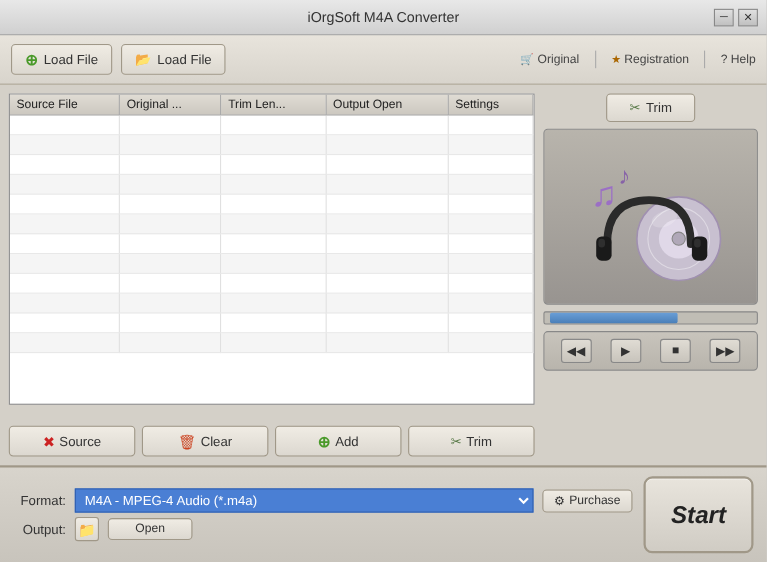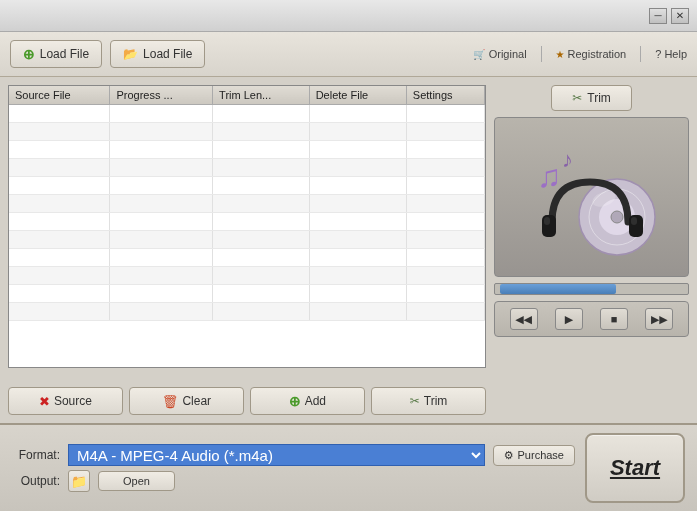--- a/index.html
+++ b/index.html
@@ -273,21 +273,21 @@
       color: #333;
       text-align: right;
     }
     .format-select {
       flex: 1;
       height: 22px;
       background: #4a7fd4;
       color: white;
       border: 1px solid #3060b0;
       padding: 0 4px;
-      font-size: 15px;
+      font-size: 12px;
       outline: none;
       cursor: pointer;
     }
     .output-input {
       flex: 1;
       height: 22px;
       background: white;
       border: 1px solid #888;
       padding: 0 4px;
       font-size: 11px;
@@ -337,37 +337,37 @@
       cursor: pointer;
       display: flex;
       flex-direction: column;
       align-items: center;
       justify-content: center;
       font-size: 22px;
       font-weight: bold;
       color: #222;
       font-style: italic;
       box-shadow: inset 0 1px 0 rgba(255,255,255,0.5);
-      text-decoration: underline;
     }
 
     
     .icon-plus { color: #4a9a2a; font-size: 14px; font-weight: bold; }
 
     .divider-v {
       width: 1px;
       height: 16px;
       background: #aaa;
       margin: 0 4px;
     }
   </style>
 </head>
 <body>
 
 <div class="title-bar">
+  <span class="title-bar-title">iOrgSoft M4A Converter</span>
   <div class="title-bar-controls">
     <div class="title-btn">─</div>
     <div class="title-btn">✕</div>
   </div>
 </div>
 
 <div class="main-container">
 
   <div class="toolbar">
     <div class="toolbar-left">
@@ -400,23 +400,23 @@
 
   <div class="content-area">
 
     <div class="left-panel">
 
       <div class="file-table-container">
         <table class="file-table">
           <thead>
             <tr>
               <th>Source File</th>
-              <th>Progress ...</th>
+              <th>Original ...</th>
               <th>Trim Len...</th>
-              <th>Delete File</th>
+              <th>Output Open</th>
               <th>Settings</th>
             </tr>
           </thead>
           <tbody>
             <tr>
                 <td></td>
                 <td></td>
                 <td></td>
                 <td></td>
                 <td></td>

